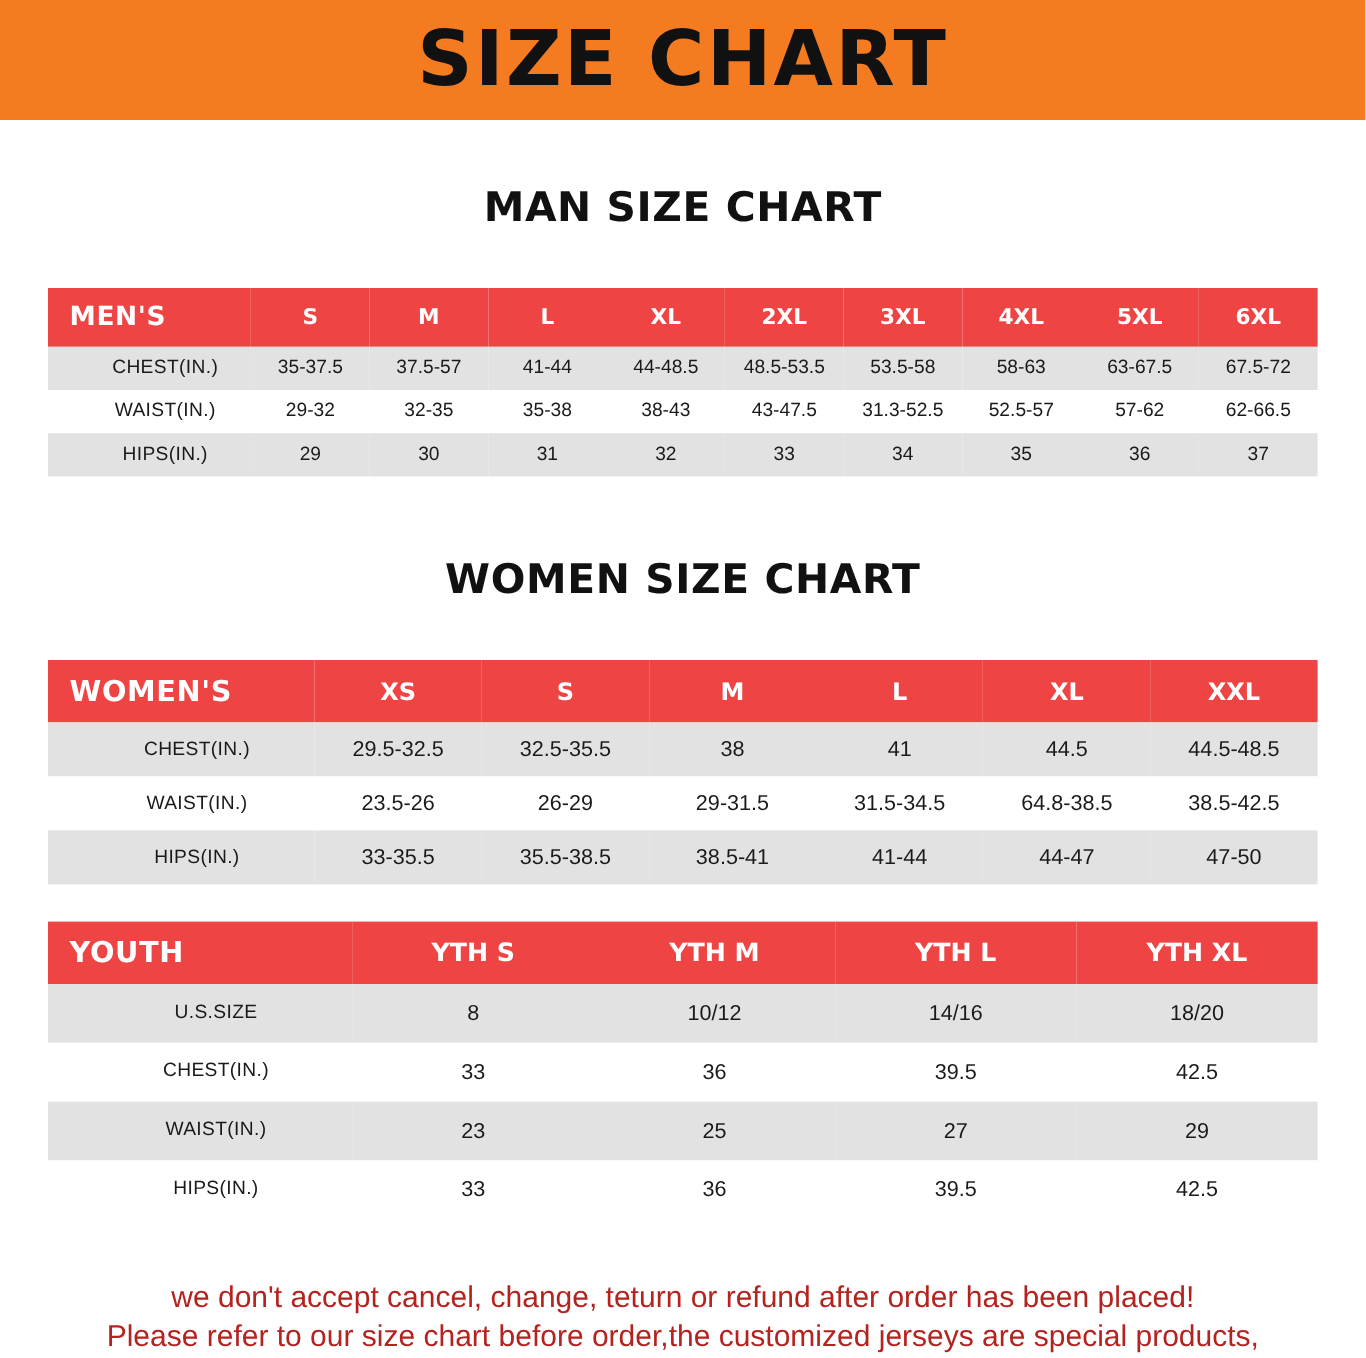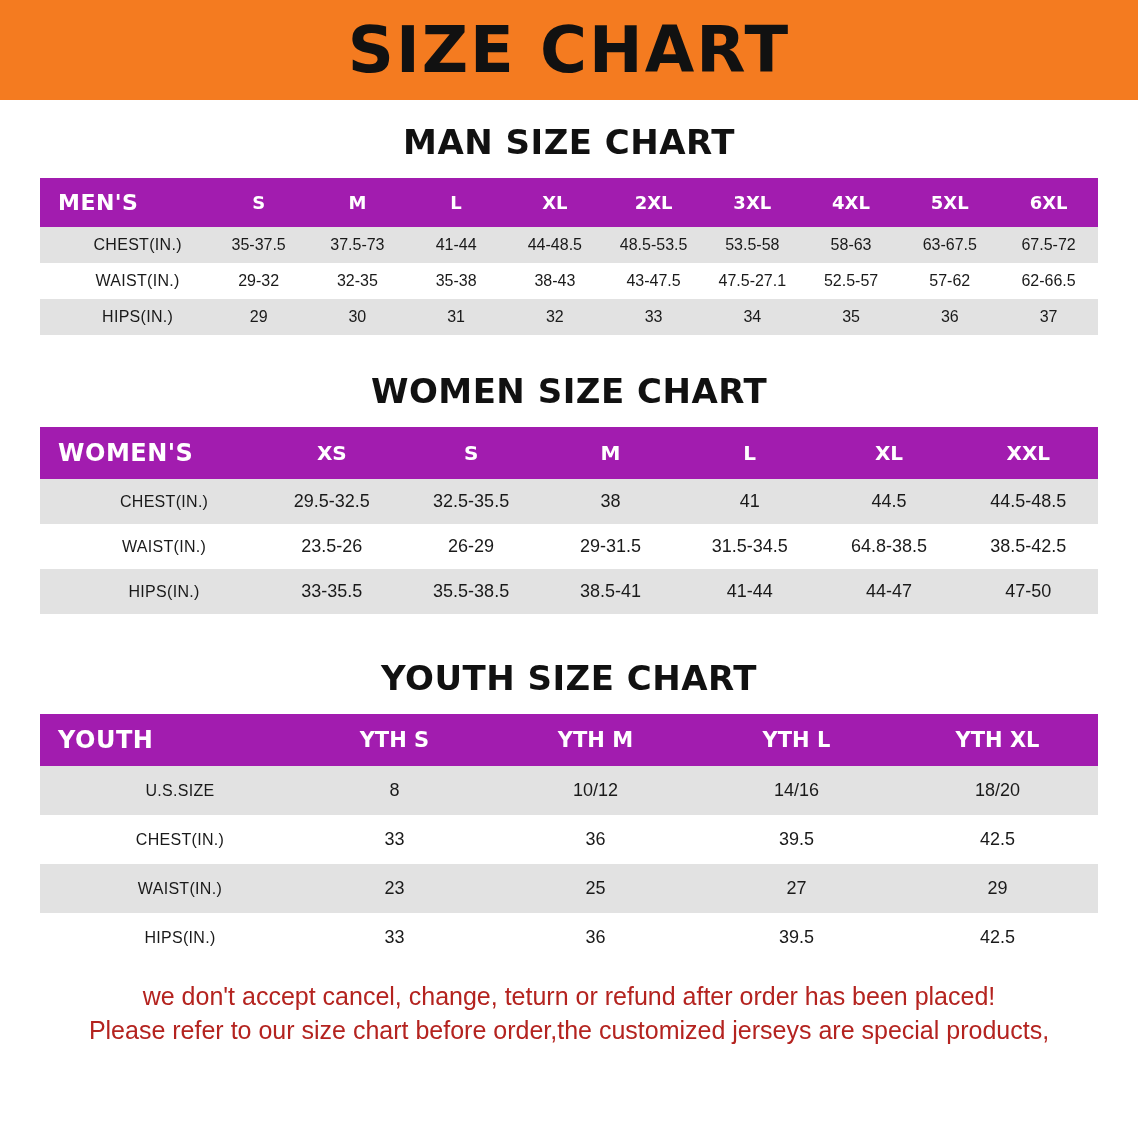--- a/index.html
+++ b/index.html
@@ -14,20 +14,21 @@
     color: #111111;
     overflow: hidden;
   }
   .page {
     width: 1138px;
     height: 1132px;
     position: relative;
     background: #ffffff;
     display: flex;
     flex-direction: column;
+    justify-content: space-between;
   }
 
   
   .banner {
     background: #f47b20;
     height: 100px;
     display: flex;
     align-items: center;
     justify-content: center;
   }
@@ -56,21 +57,21 @@
   
   .table-wrap {
     margin: 0 40px;
   }
   table.size-table {
     width: 100%;
     border-collapse: collapse;
     table-layout: fixed;
   }
   table.size-table thead th {
-    background: #a21caf;
+    background: #ef4444;
     color: #ffffff;
     font-family: "DejaVu Sans", sans-serif;
     font-weight: bold;
     font-size: 18px;
     padding: 12px 4px;
     text-align: center;
     white-space: nowrap;
   }
   table.size-table thead th.lead {
     text-align: left;
@@ -147,37 +148,37 @@
           <th>3XL</th>
           <th>4XL</th>
           <th>5XL</th>
           <th>6XL</th>
         </tr>
       </thead>
       <tbody>
         <tr class="odd">
           <td class="lead">CHEST(IN.)</td>
           <td>35-37.5</td>
-          <td>37.5-73</td>
+          <td>37.5-57</td>
           <td>41-44</td>
           <td>44-48.5</td>
           <td>48.5-53.5</td>
           <td>53.5-58</td>
           <td>58-63</td>
           <td>63-67.5</td>
           <td>67.5-72</td>
         </tr>
         <tr class="even">
           <td class="lead">WAIST(IN.)</td>
           <td>29-32</td>
           <td>32-35</td>
           <td>35-38</td>
           <td>38-43</td>
           <td>43-47.5</td>
-          <td>47.5-27.1</td>
+          <td>31.3-52.5</td>
           <td>52.5-57</td>
           <td>57-62</td>
           <td>62-66.5</td>
         </tr>
         <tr class="odd">
           <td class="lead">HIPS(IN.)</td>
           <td>29</td>
           <td>30</td>
           <td>31</td>
           <td>32</td>
@@ -234,21 +235,20 @@
           <td>35.5-38.5</td>
           <td>38.5-41</td>
           <td>41-44</td>
           <td>44-47</td>
           <td>47-50</td>
         </tr>
       </tbody>
     </table>
   </div>
 
-  <div class="section-title t-youth">YOUTH SIZE CHART</div>
   <div class="table-wrap">
     <table class="size-table youth-table">
       <colgroup>
         <col class="youth-col-lead">
         <col span="4">
       </colgroup>
       <thead>
         <tr>
           <th class="lead">YOUTH</th>
           <th>YTH S</th>

